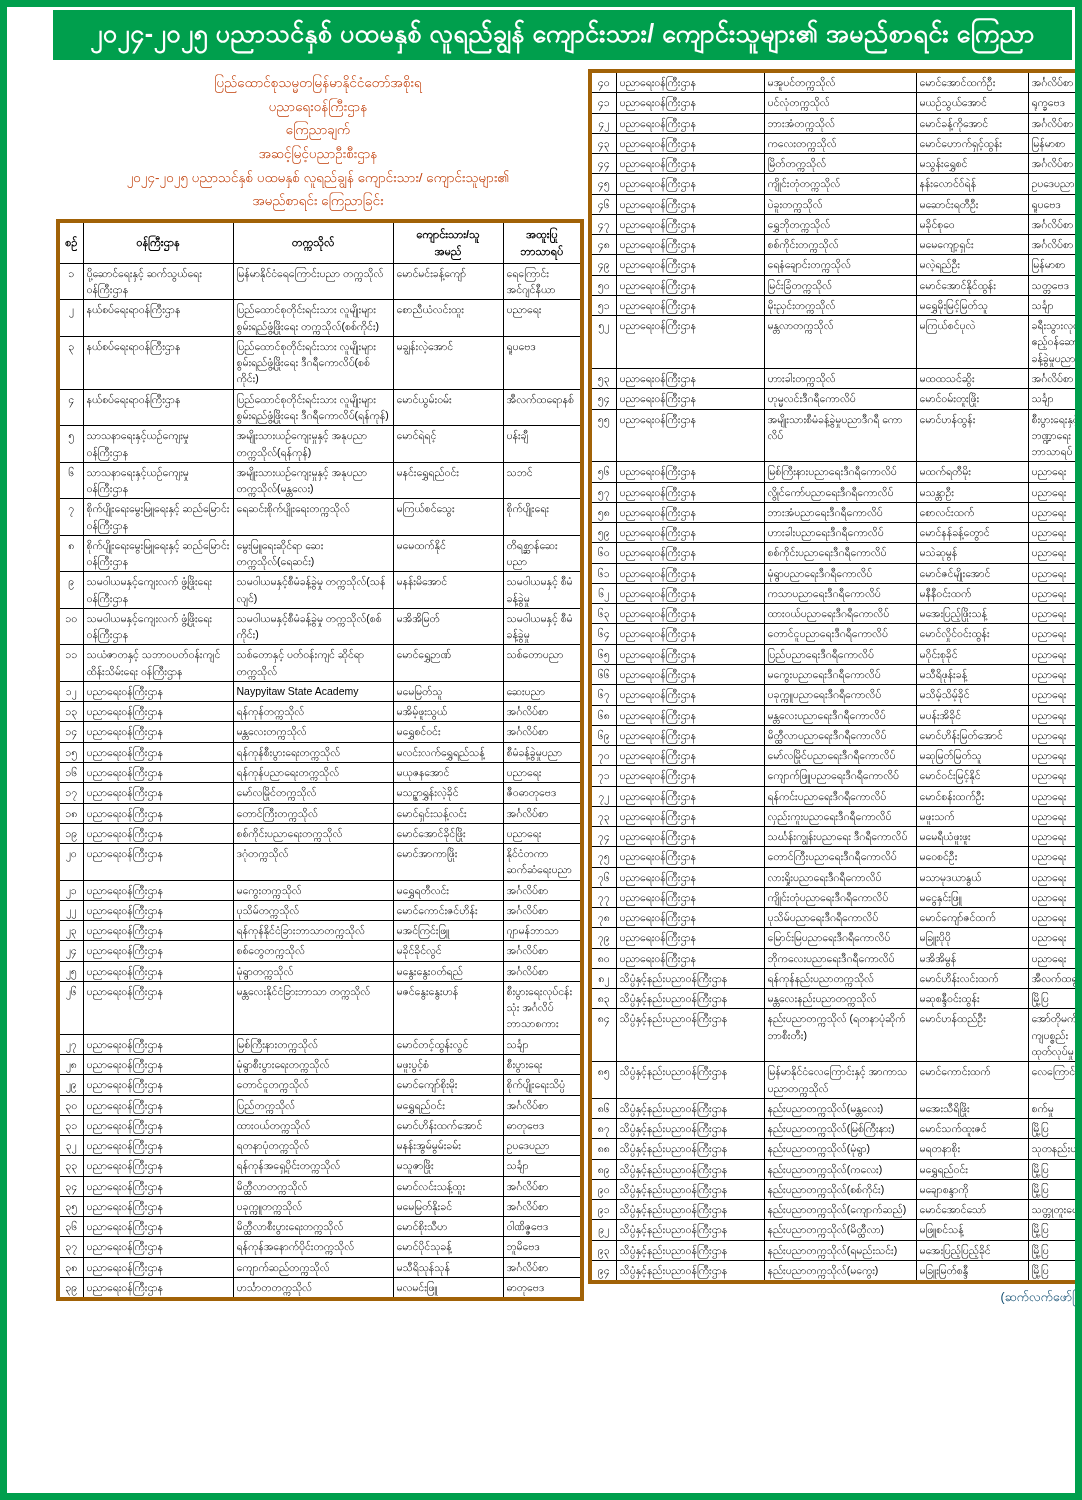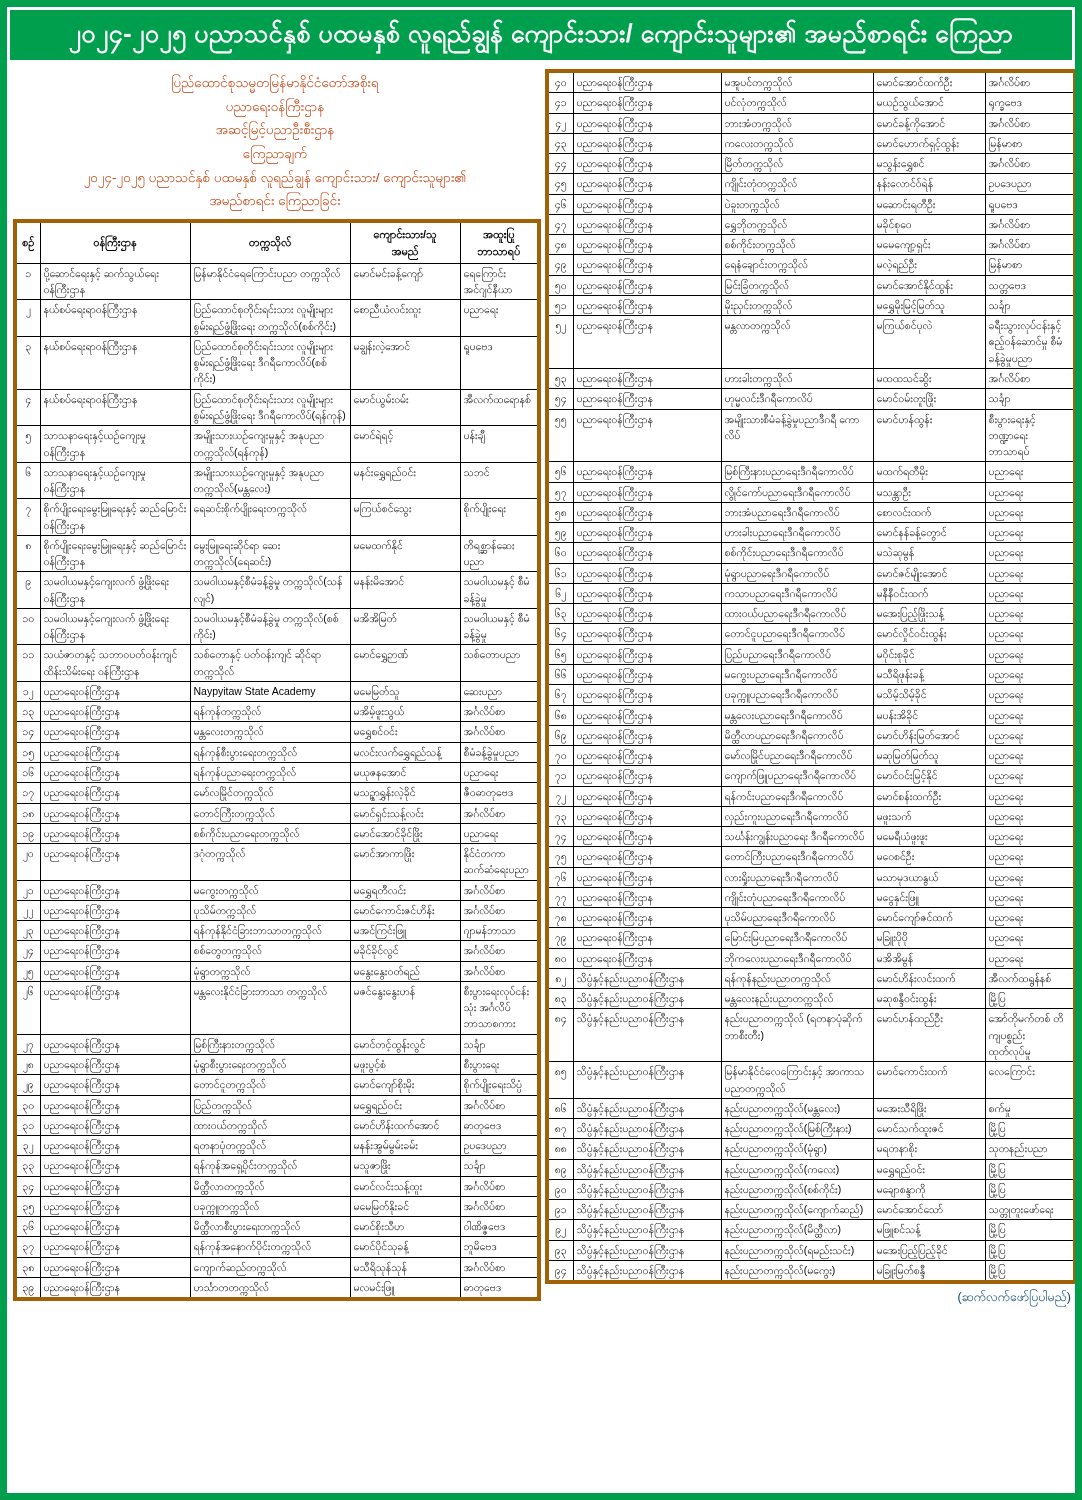--- a/index.html
+++ b/index.html
@@ -1,20 +1,20 @@
 <!DOCTYPE html>
 <html><head>
 <meta charset="utf-8">
 <style>
   * { margin:0; padding:0; box-sizing:border-box; }
   html,body { background:#e8e8e8; }
   body { font-family:"Liberation Sans","DejaVu Sans",sans-serif; }
   .page{
     width:1082px; height:1500px; margin:0 auto; background:#ffffff;
-    border:7px solid #009f4d; overflow:hidden; position:relative;
+    border:7px solid #009f4d; overflow:hidden; position:relative;padding-left:43px;
   }
   .banner{
     background:#009f4d; border:3px solid #ffffff; height:56px;
     display:flex; align-items:center; justify-content:center;
     color:#ffffff; font-size:25px; font-weight:700; letter-spacing:0.5px;
   }
   .content{ display:flex; gap:8px; padding:6px 6px 4px 6px; }
   .col-left{ width:524px; flex:0 0 524px; }
   .col-right{ width:528px; flex:0 0 528px; }
   .doc-header{ text-align:center; color:#c2410c; font-size:13.5px; line-height:1.75; padding:2px 0 6px 0; }
@@ -38,22 +38,22 @@
   <div class="banner">
     <span>၂၀၂၄-၂၀၂၅ ပညာသင်နှစ် ပထမနှစ် လူရည်ချွန် ကျောင်းသား/ ကျောင်းသူများ၏ အမည်စာရင်း ကြေညာ</span>
   </div>
 
   <div class="content">
 
     <div class="col-left">
       <div class="doc-header">
         <div>ပြည်ထောင်စုသမ္မတမြန်မာနိုင်ငံတော်အစိုးရ</div>
         <div>ပညာရေးဝန်ကြီးဌာန</div>
+        <div>ကြေညာချက်</div>
         <div>အဆင့်မြင့်ပညာဦးစီးဌာန</div>
-        <div>ကြေညာချက်</div>
         <div>၂၀၂၄-၂၀၂၅ ပညာသင်နှစ် ပထမနှစ် လူရည်ချွန် ကျောင်းသား/ ကျောင်းသူများ၏</div>
         <div>အမည်စာရင်း ကြေညာခြင်း</div>
       </div>
 
       <table class="roster">
         <colgroup>
           <col style="width:25px">
             <col style="width:150px">
             <col style="width:160px">
             <col style="width:110px">

